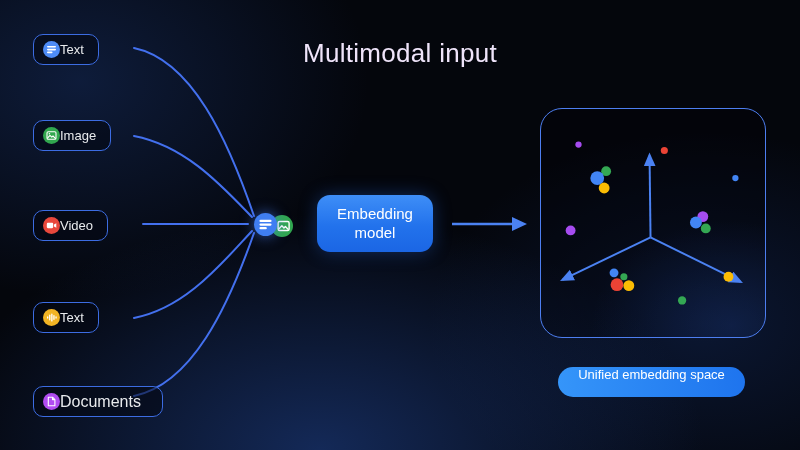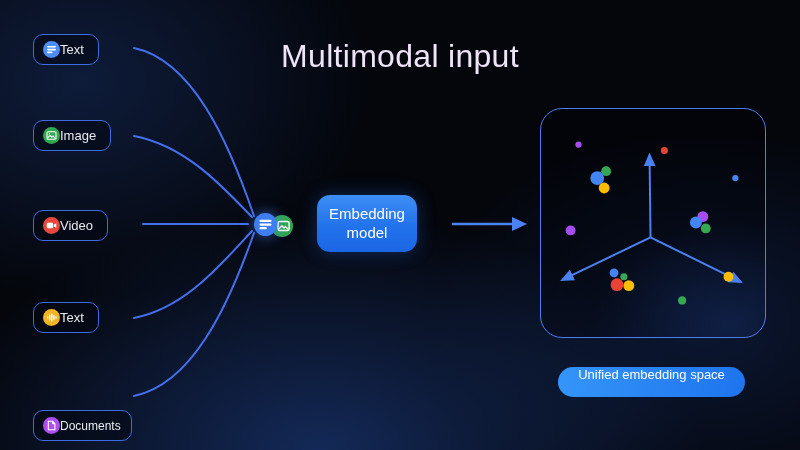--- a/index.html
+++ b/index.html
@@ -7,34 +7,34 @@
     position:relative;width:800px;height:450px;overflow:hidden;
     font-family:"Liberation Sans",sans-serif;
     background:
       radial-gradient(ellipse 620px 380px at 40% 100%, rgba(33,70,150,.55), rgba(0,0,0,0) 62%),
       radial-gradient(ellipse 480px 360px at 10% 18%, rgba(28,58,122,.42), rgba(0,0,0,0) 60%),
       radial-gradient(ellipse 460px 320px at 88% 72%, rgba(22,50,112,.38), rgba(0,0,0,0) 60%),
       #04060c;
   }
   .title{
     position:absolute;top:38px;left:0;width:100%;text-align:center;
-    font-size:32px;letter-spacing:.3px;color:#efe4fa;
+    font-size:26px;letter-spacing:.3px;color:#efe4fa;
   }
   .input-box{
     position:absolute;left:33px;height:31px;box-sizing:border-box;
     display:flex;align-items:center;padding:0 14px 0 9px;
     border:1.3px solid #3c6ce2;border-radius:10px;
     background:rgba(4,8,18,.55);color:#e8eaed;font-size:13px;
   }
-  .input-box.small-label{font-size:12px;padding-right:10px;margin-top:24px;}
+  .input-box.small-label{font-size:16px;padding-right:21px;}
   .input-box svg{display:block;}
   .hub{position:absolute;}
   .hub .circ{position:absolute;border-radius:50%;}
   .model-btn{
-    position:absolute;left:317px;top:195px;width:100px;height:57px;
+    position:absolute;left:317px;top:195px;width:116px;height:57px;
     border-radius:13px;display:flex;align-items:center;justify-content:center;
     text-align:center;color:#fff;font-size:15px;line-height:1.25;
     background:linear-gradient(180deg,#3e8ef7 0%,#2272ec 55%,#1b66e4 100%);
     box-shadow:0 0 18px rgba(40,110,235,.35);
   }
   .space-box{
     position:absolute;left:540px;top:108px;width:226px;height:230px;
     box-sizing:border-box;border:1.5px solid #4d7ef0;border-radius:22px;
     background:radial-gradient(ellipse 200px 150px at 85% 95%, rgba(30,62,135,.35), rgba(0,0,0,0) 70%), rgba(2,4,10,.35);
   }

